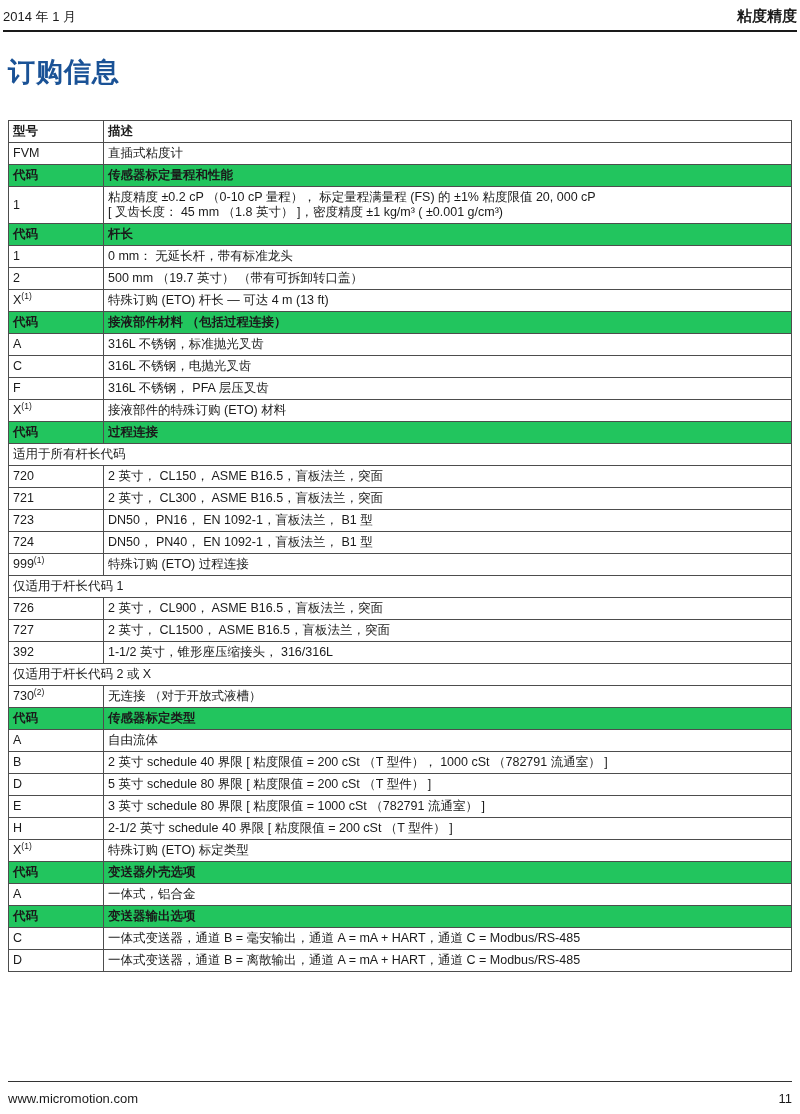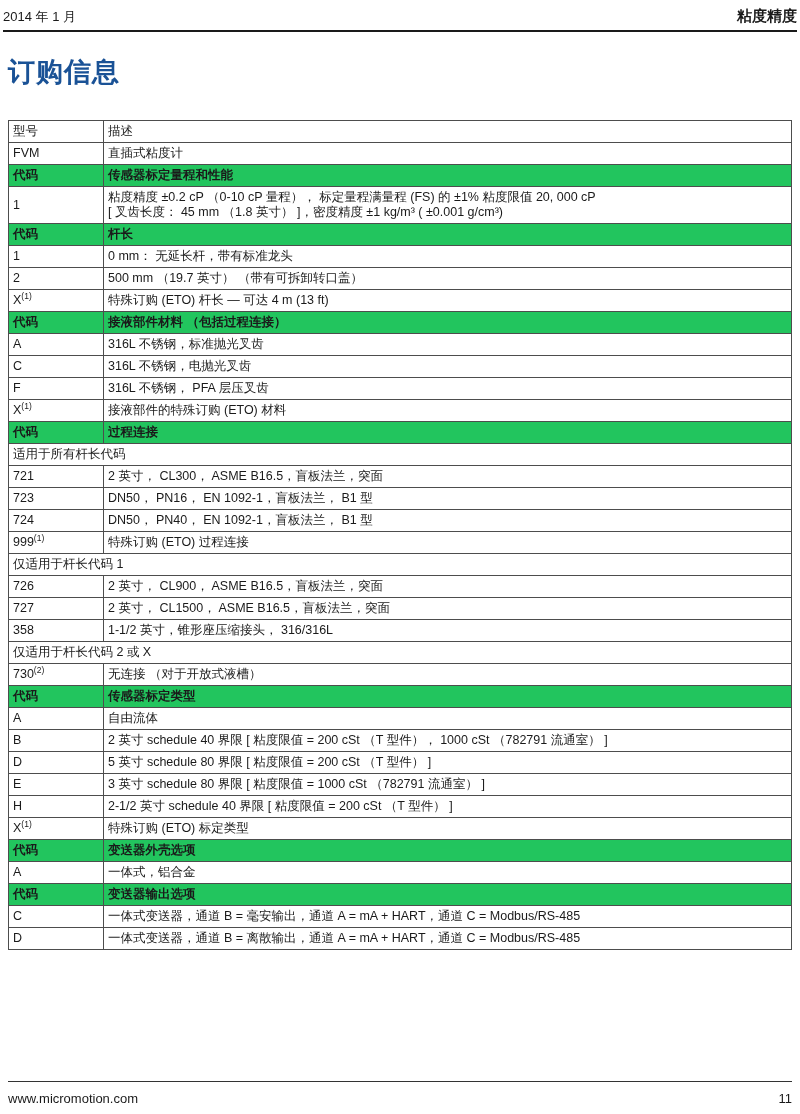--- a/index.html
+++ b/index.html
@@ -34,21 +34,21 @@
   }
   table.order-table col.c1 { width: 95px; }
   table.order-table td {
     border: 1px solid #4d4d4d;
     font-size: 12.5px;
     line-height: 15px;
     padding: 3px 6px 3px 4px;
     vertical-align: middle;
     overflow: hidden;
   }
-  tr.head td { font-weight: normal; margin-left: 20px; }
+  tr.head td { font-weight: bold; margin-left: 20px; }
   tr.section td { font-weight: bold; background: #22c55e; }
   tr.span td { font-weight: normal; }
   td sup { font-size: 8.5px; line-height: 0; }
   .doc-footer {
     position: absolute;
     left: 8px; right: 8px; bottom: 0;
     border-top: 1px solid #333333;
     display: flex; justify-content: space-between;
     padding: 9px 0 8px 0;
     font-size: 13px;
@@ -123,20 +123,24 @@
         <td>接液部件的特殊订购 (ETO) 材料</td>
       </tr>
       <tr class="section">
         <td><span>代码</span></td>
         <td>过程连接</td>
       </tr>
       <tr class="span">
         <td colspan="2">适用于所有杆长代码</td>
       </tr>
       <tr class="data">
+        <td><span>720</span></td>
+        <td>2 英寸， CL150， ASME B16.5，盲板法兰，突面</td>
+      </tr>
+      <tr class="data">
         <td><span>721</span></td>
         <td>2 英寸， CL300， ASME B16.5，盲板法兰，突面</td>
       </tr>
       <tr class="data">
         <td><span>723</span></td>
         <td>DN50， PN16， EN 1092-1，盲板法兰， B1 型</td>
       </tr>
       <tr class="data">
         <td><span>724</span></td>
         <td>DN50， PN40， EN 1092-1，盲板法兰， B1 型</td>
@@ -150,21 +154,21 @@
       </tr>
       <tr class="data">
         <td><span>726</span></td>
         <td>2 英寸， CL900， ASME B16.5，盲板法兰，突面</td>
       </tr>
       <tr class="data">
         <td><span>727</span></td>
         <td>2 英寸， CL1500， ASME B16.5，盲板法兰，突面</td>
       </tr>
       <tr class="data">
-        <td><span>358</span></td>
+        <td><span>392</span></td>
         <td>1-1/2 英寸，锥形座压缩接头， 316/316L</td>
       </tr>
       <tr class="span">
         <td colspan="2">仅适用于杆长代码 2 或 X</td>
       </tr>
       <tr class="data">
         <td><span>730</span><sup>(2)</sup></td>
         <td>无连接 （对于开放式液槽）</td>
       </tr>
       <tr class="section">

